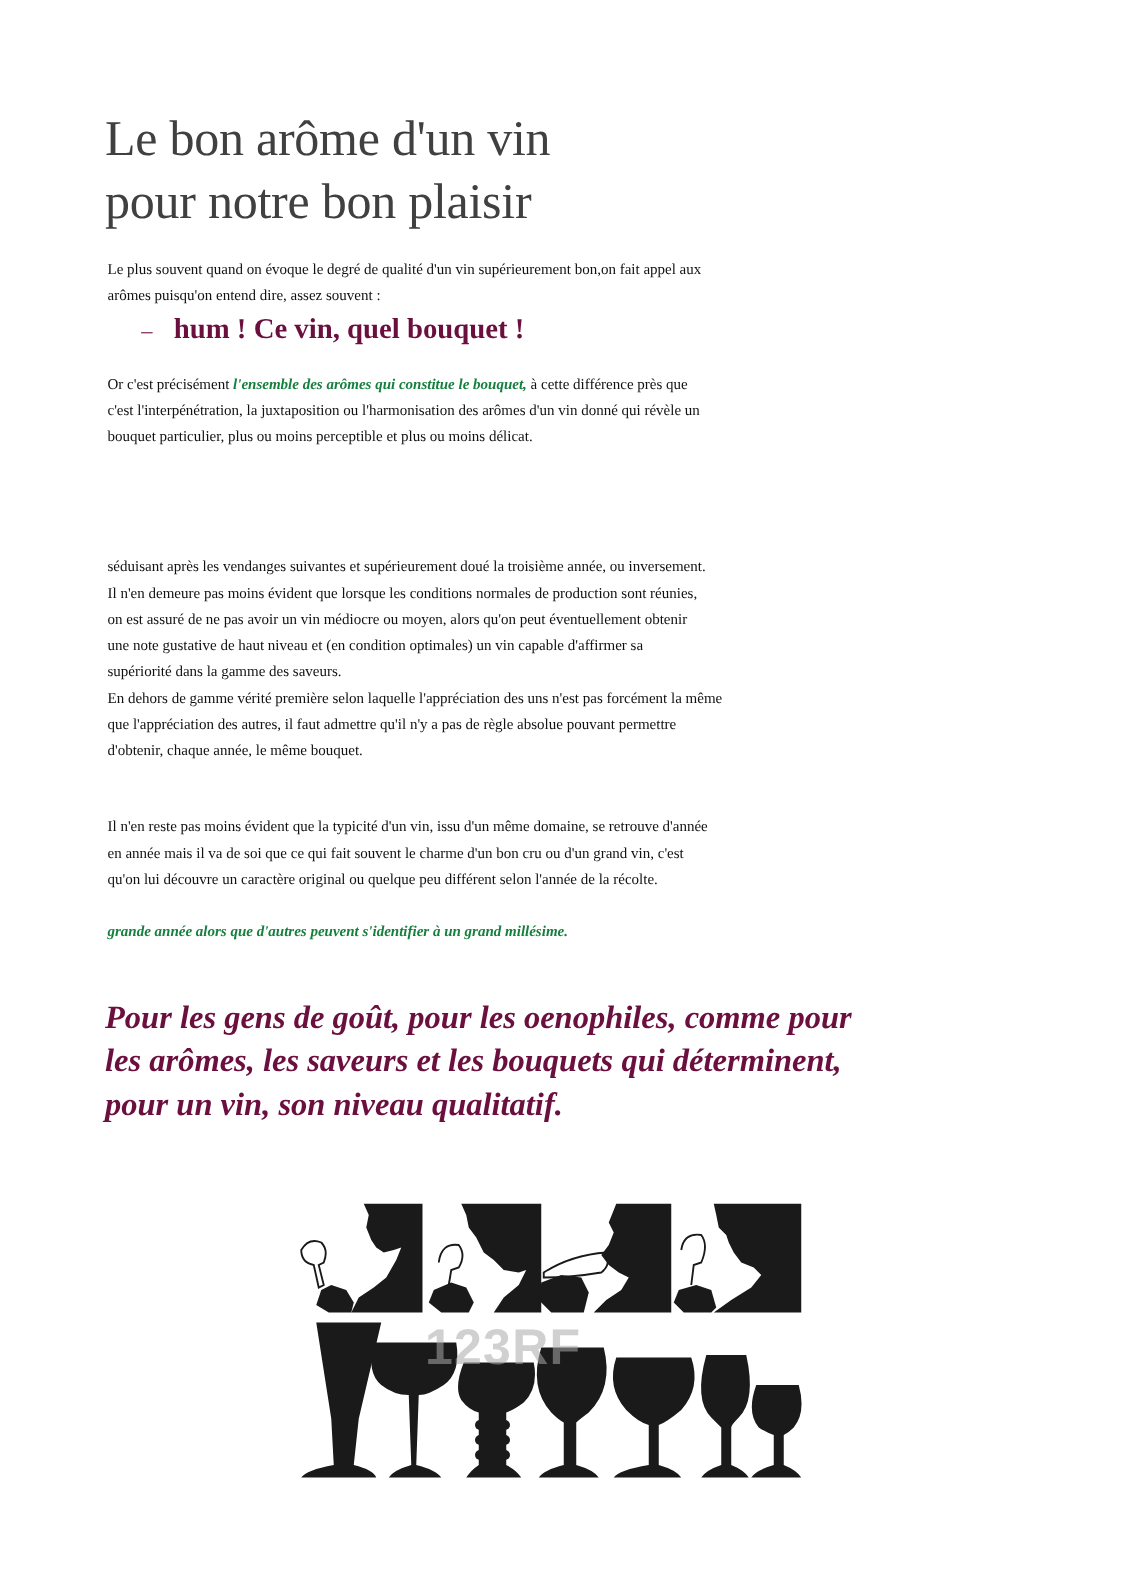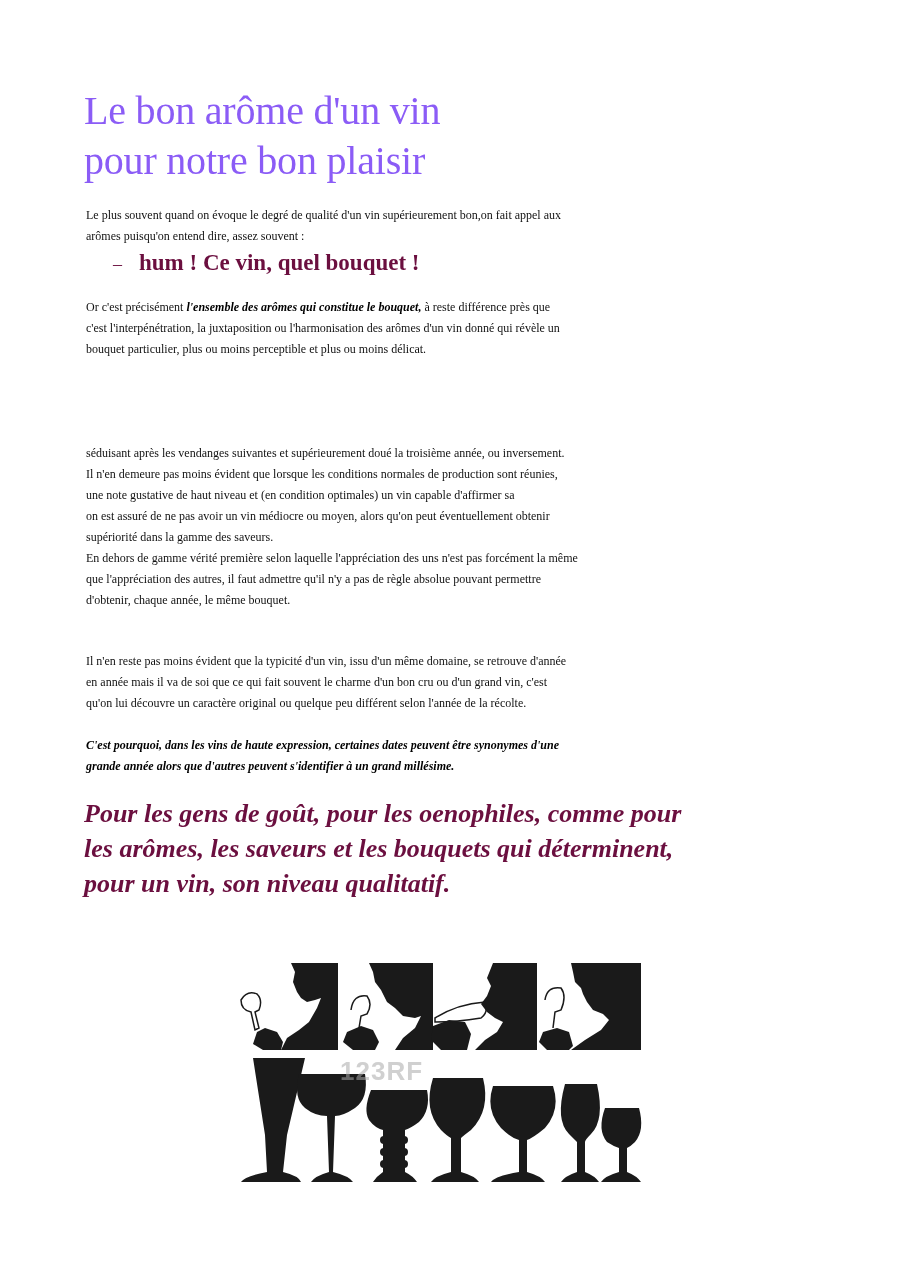--- a/index.html
+++ b/index.html
@@ -1,28 +1,28 @@
 <!DOCTYPE html>
 <html><head>
 <meta charset="utf-8">
 <style>
   html, body { margin: 0; padding: 0; background: #ffffff; }
   body { width: 898px; height: 1271px; position: relative; overflow: hidden; font-family: "Liberation Serif", serif; color: #111111; }
   .page { position: absolute; left: 0; top: 0; width: 898px; height: 1271px; }
-  .title { position: absolute; left: 84px; top: 86px; margin: 0; font-weight: normal; font-size: 40px; line-height: 50px; color: #8b5cf6; letter-spacing: -0.2px; }
+  .title { position: absolute; left: 84px; top: 86px; margin: 0; font-weight: normal; font-size: 40px; line-height: 50px; color: #404040; letter-spacing: -0.2px; }
   .title span { display: block; }
   .para { position: absolute; left: 86px; width: 730px; margin: 0; font-size: 12px; line-height: 21px; }
   .para span.line { display: block; white-space: nowrap; }
-  .em { color: #000000; font-style: italic; font-weight: bold; }
+  .em { color: #15803d; font-style: italic; font-weight: bold; }
   .bullet { position: absolute; left: 113px; top: 248px; font-size: 23px; line-height: 30px; font-weight: bold; color: #6b0f3f; white-space: nowrap; }
   .bullet .dash { display: inline-block; width: 26px; font-weight: normal; color: #6b0f3f; font-size: 18px; }
   .quote { position: absolute; left: 84px; top: 796px; margin: 0; font-size: 26px; line-height: 35px; font-style: italic; font-weight: bold; color: #6b0f3f; }
   .quote span { display: block; white-space: nowrap; }
   .figure { position: absolute; left: 235px; top: 960px; width: 410px; height: 225px; }
-  .watermark { position: absolute; left: 340px; top: 1056px; font-family: "Liberation Sans", sans-serif; font-weight: bold; font-size: 26px; color: rgba(170,170,170,0.55); letter-spacing: 1px; }
+  .watermark { position: absolute; left: 340px; top: 1056px; font-family: "Liberation Sans", sans-serif; font-weight: bold; font-size: 40px; color: rgba(170,170,170,0.55); letter-spacing: 1px; }
 </style>
 </head>
 <body>
 
 <div class="page">
 
   <h1 class="title">
     <span>Le bon arôme d'un vin</span>
     <span>pour notre bon plaisir</span>
   </h1>
@@ -30,45 +30,44 @@
   <p class="para" style="top:205px;">
     <span class="line">Le plus souvent quand on évoque le degré de qualité d'un vin supérieurement bon,on fait appel aux</span>
     <span class="line">arômes puisqu'on entend dire, assez souvent :</span>
   </p>
 
   <div class="bullet">
     <span class="dash">–</span><span>hum ! Ce vin, quel bouquet !</span>
   </div>
 
   <p class="para" style="top:297px;">
-    <span class="line"><span>Or c'est précisément </span><span class="em">l'ensemble des arômes qui constitue le bouquet,</span><span> à reste différence près que</span></span>
+    <span class="line"><span>Or c'est précisément </span><span class="em">l'ensemble des arômes qui constitue le bouquet,</span><span> à cette différence près que</span></span>
     <span class="line">c'est l'interpénétration, la juxtaposition ou l'harmonisation des arômes d'un vin donné qui révèle un</span>
     <span class="line">bouquet particulier, plus ou moins perceptible et plus ou moins délicat.</span>
   </p>
 
 
   <p class="para" style="top:443px;">
     <span class="line">séduisant après les vendanges suivantes et supérieurement doué la troisième année, ou inversement.</span>
     <span class="line">Il n'en demeure pas moins évident que lorsque les conditions normales de production sont réunies,</span>
+    <span class="line">on est assuré de ne pas avoir un vin médiocre ou moyen, alors qu'on peut éventuellement obtenir</span>
     <span class="line">une note gustative de haut niveau et (en condition optimales) un vin capable d'affirmer sa</span>
-    <span class="line">on est assuré de ne pas avoir un vin médiocre ou moyen, alors qu'on peut éventuellement obtenir</span>
     <span class="line">supériorité dans la gamme des saveurs.</span>
     <span class="line">En dehors de gamme vérité première selon laquelle l'appréciation des uns n'est pas forcément la même</span>
     <span class="line">que l'appréciation des autres, il faut admettre qu'il n'y a pas de règle absolue pouvant permettre</span>
     <span class="line">d'obtenir, chaque année, le même bouquet.</span>
   </p>
 
   <p class="para" style="top:651px;">
     <span class="line">Il n'en reste pas moins évident que la typicité d'un vin, issu d'un même domaine, se retrouve d'année</span>
     <span class="line">en année mais il va de soi que ce qui fait souvent le charme d'un bon cru ou d'un grand vin, c'est</span>
     <span class="line">qu'on lui découvre un caractère original ou quelque peu différent selon l'année de la récolte.</span>
   </p>
 
   <p class="para em" style="top:735px;">
-    <span class="line">C'est pourquoi, dans les vins de haute expression, certaines dates peuvent être synonymes d'une</span>
     <span class="line">grande année alors que d'autres peuvent s'identifier à un grand millésime.</span>
   </p>
 
   <p class="quote">
     <span>Pour les gens de goût, pour les oenophiles, comme pour</span>
     <span>les arômes, les saveurs et les bouquets qui déterminent,</span>
     <span>pour un vin, son niveau qualitatif.</span>
   </p>
 
   <div class="figure">

